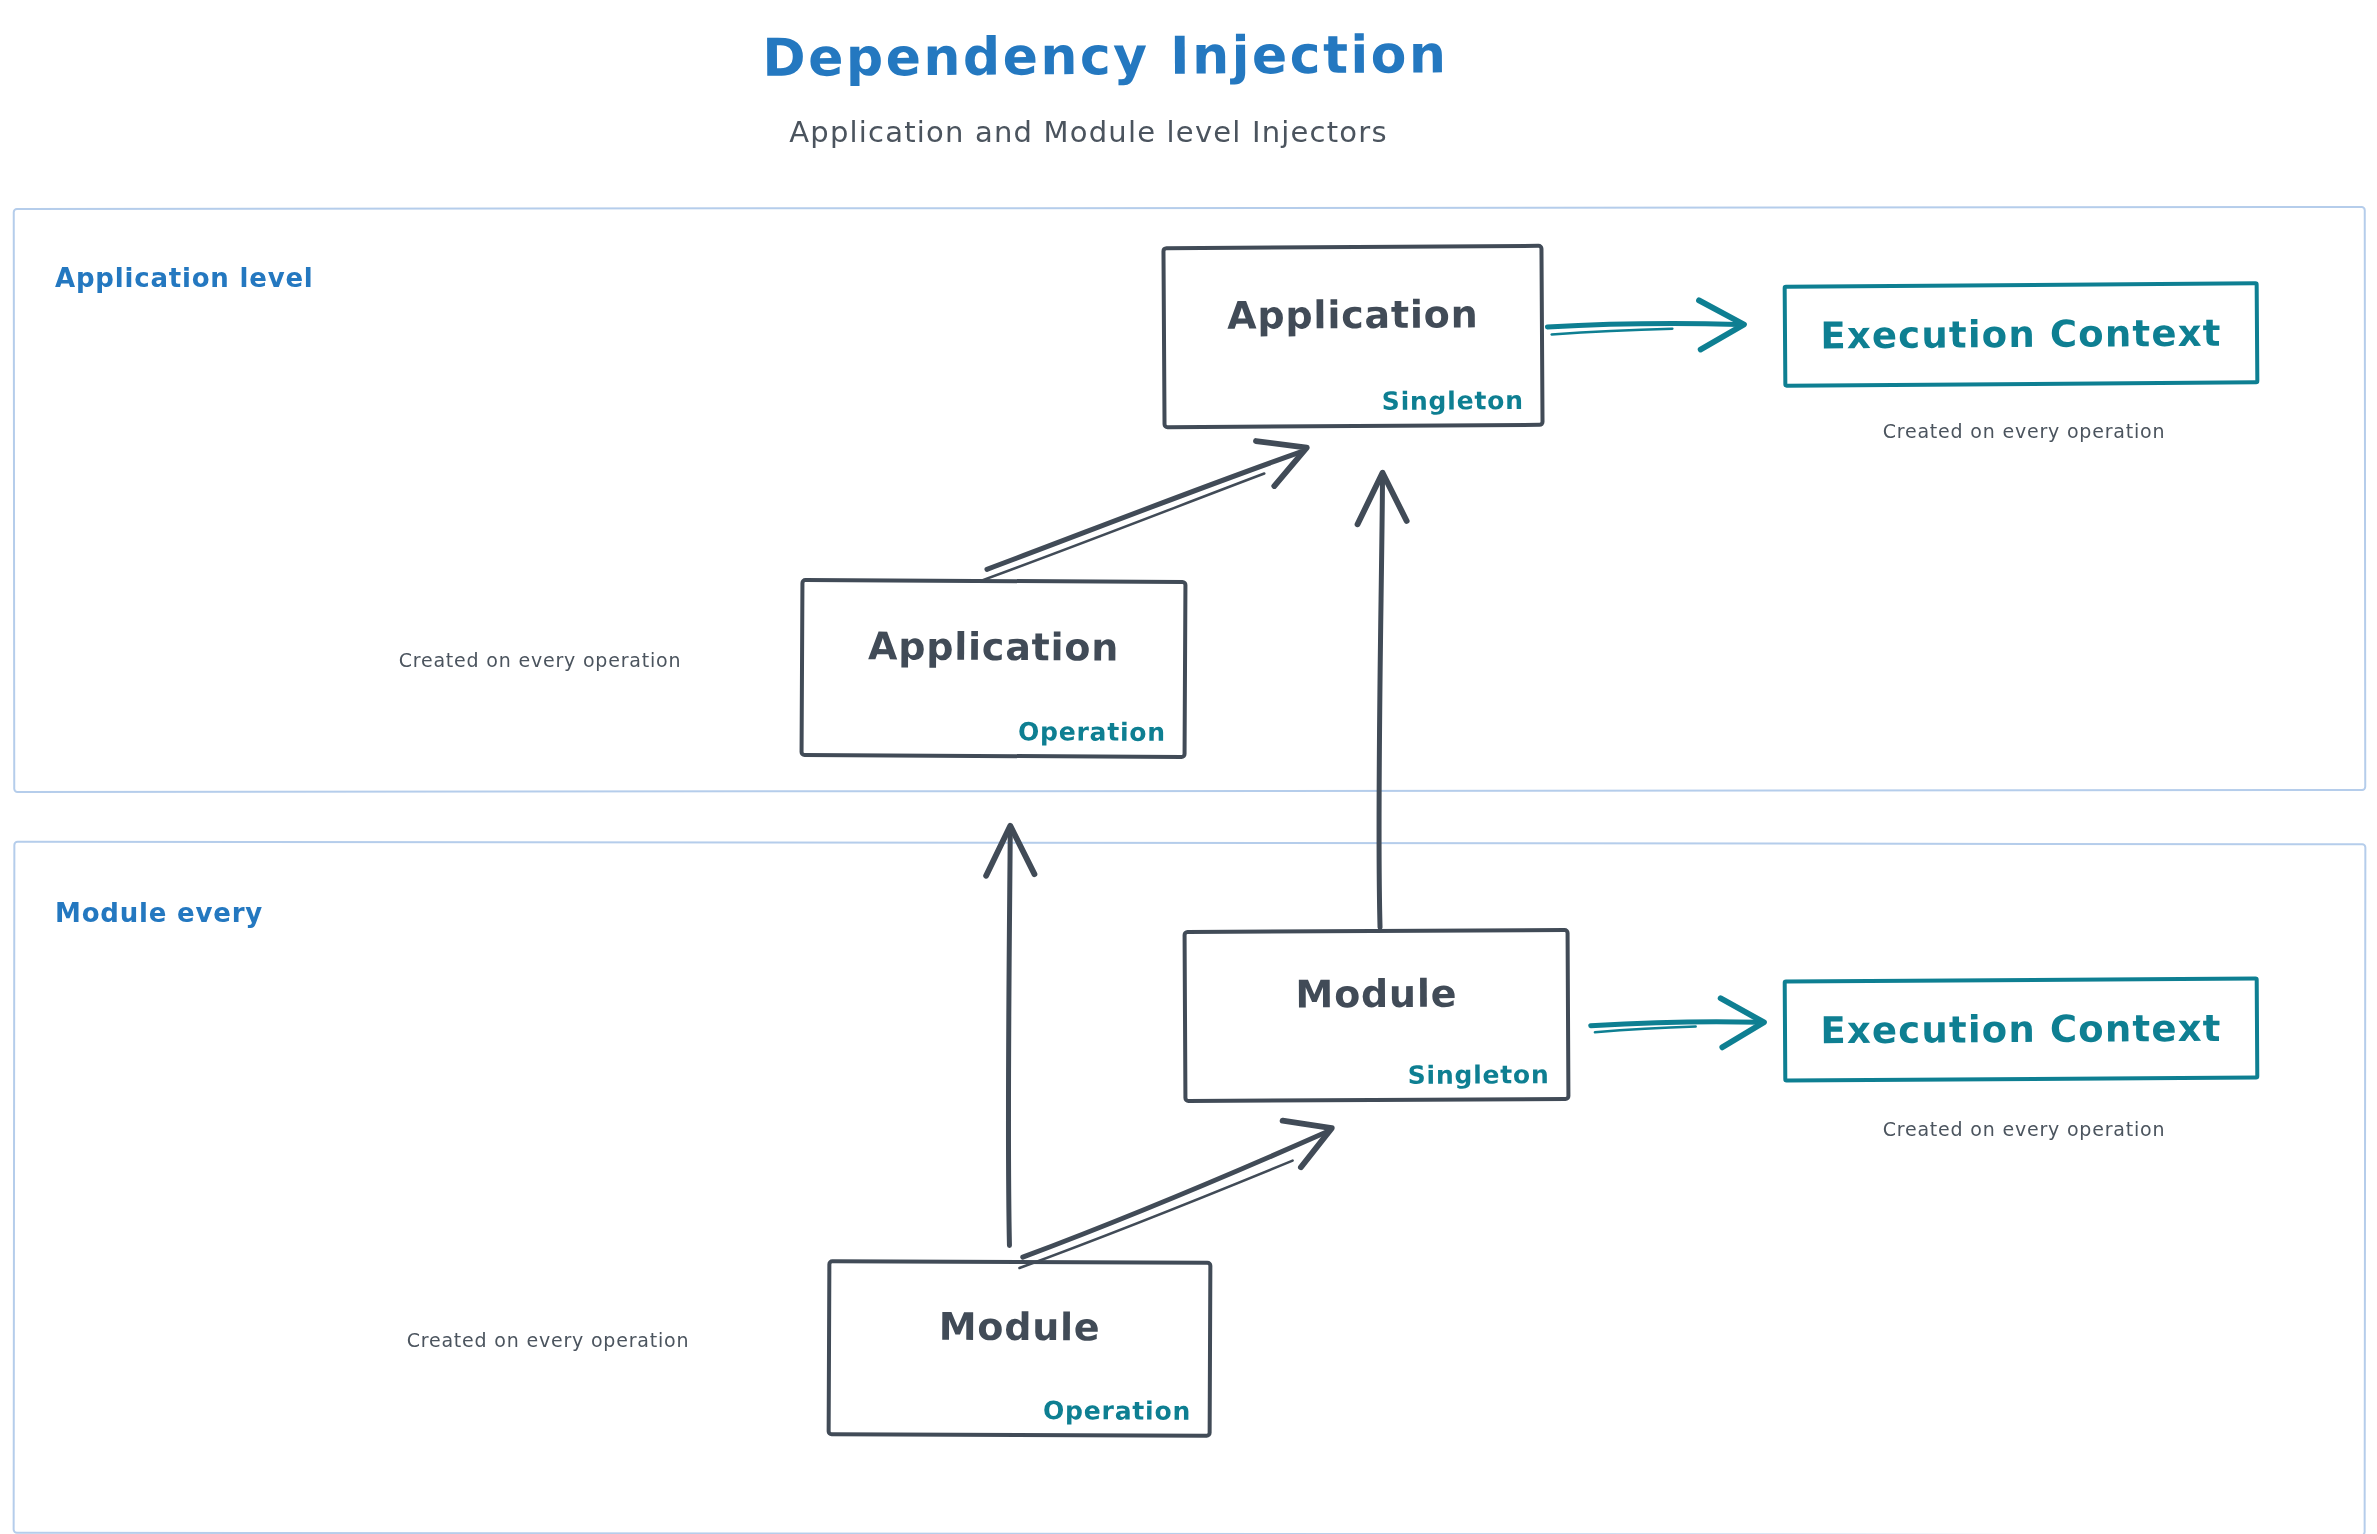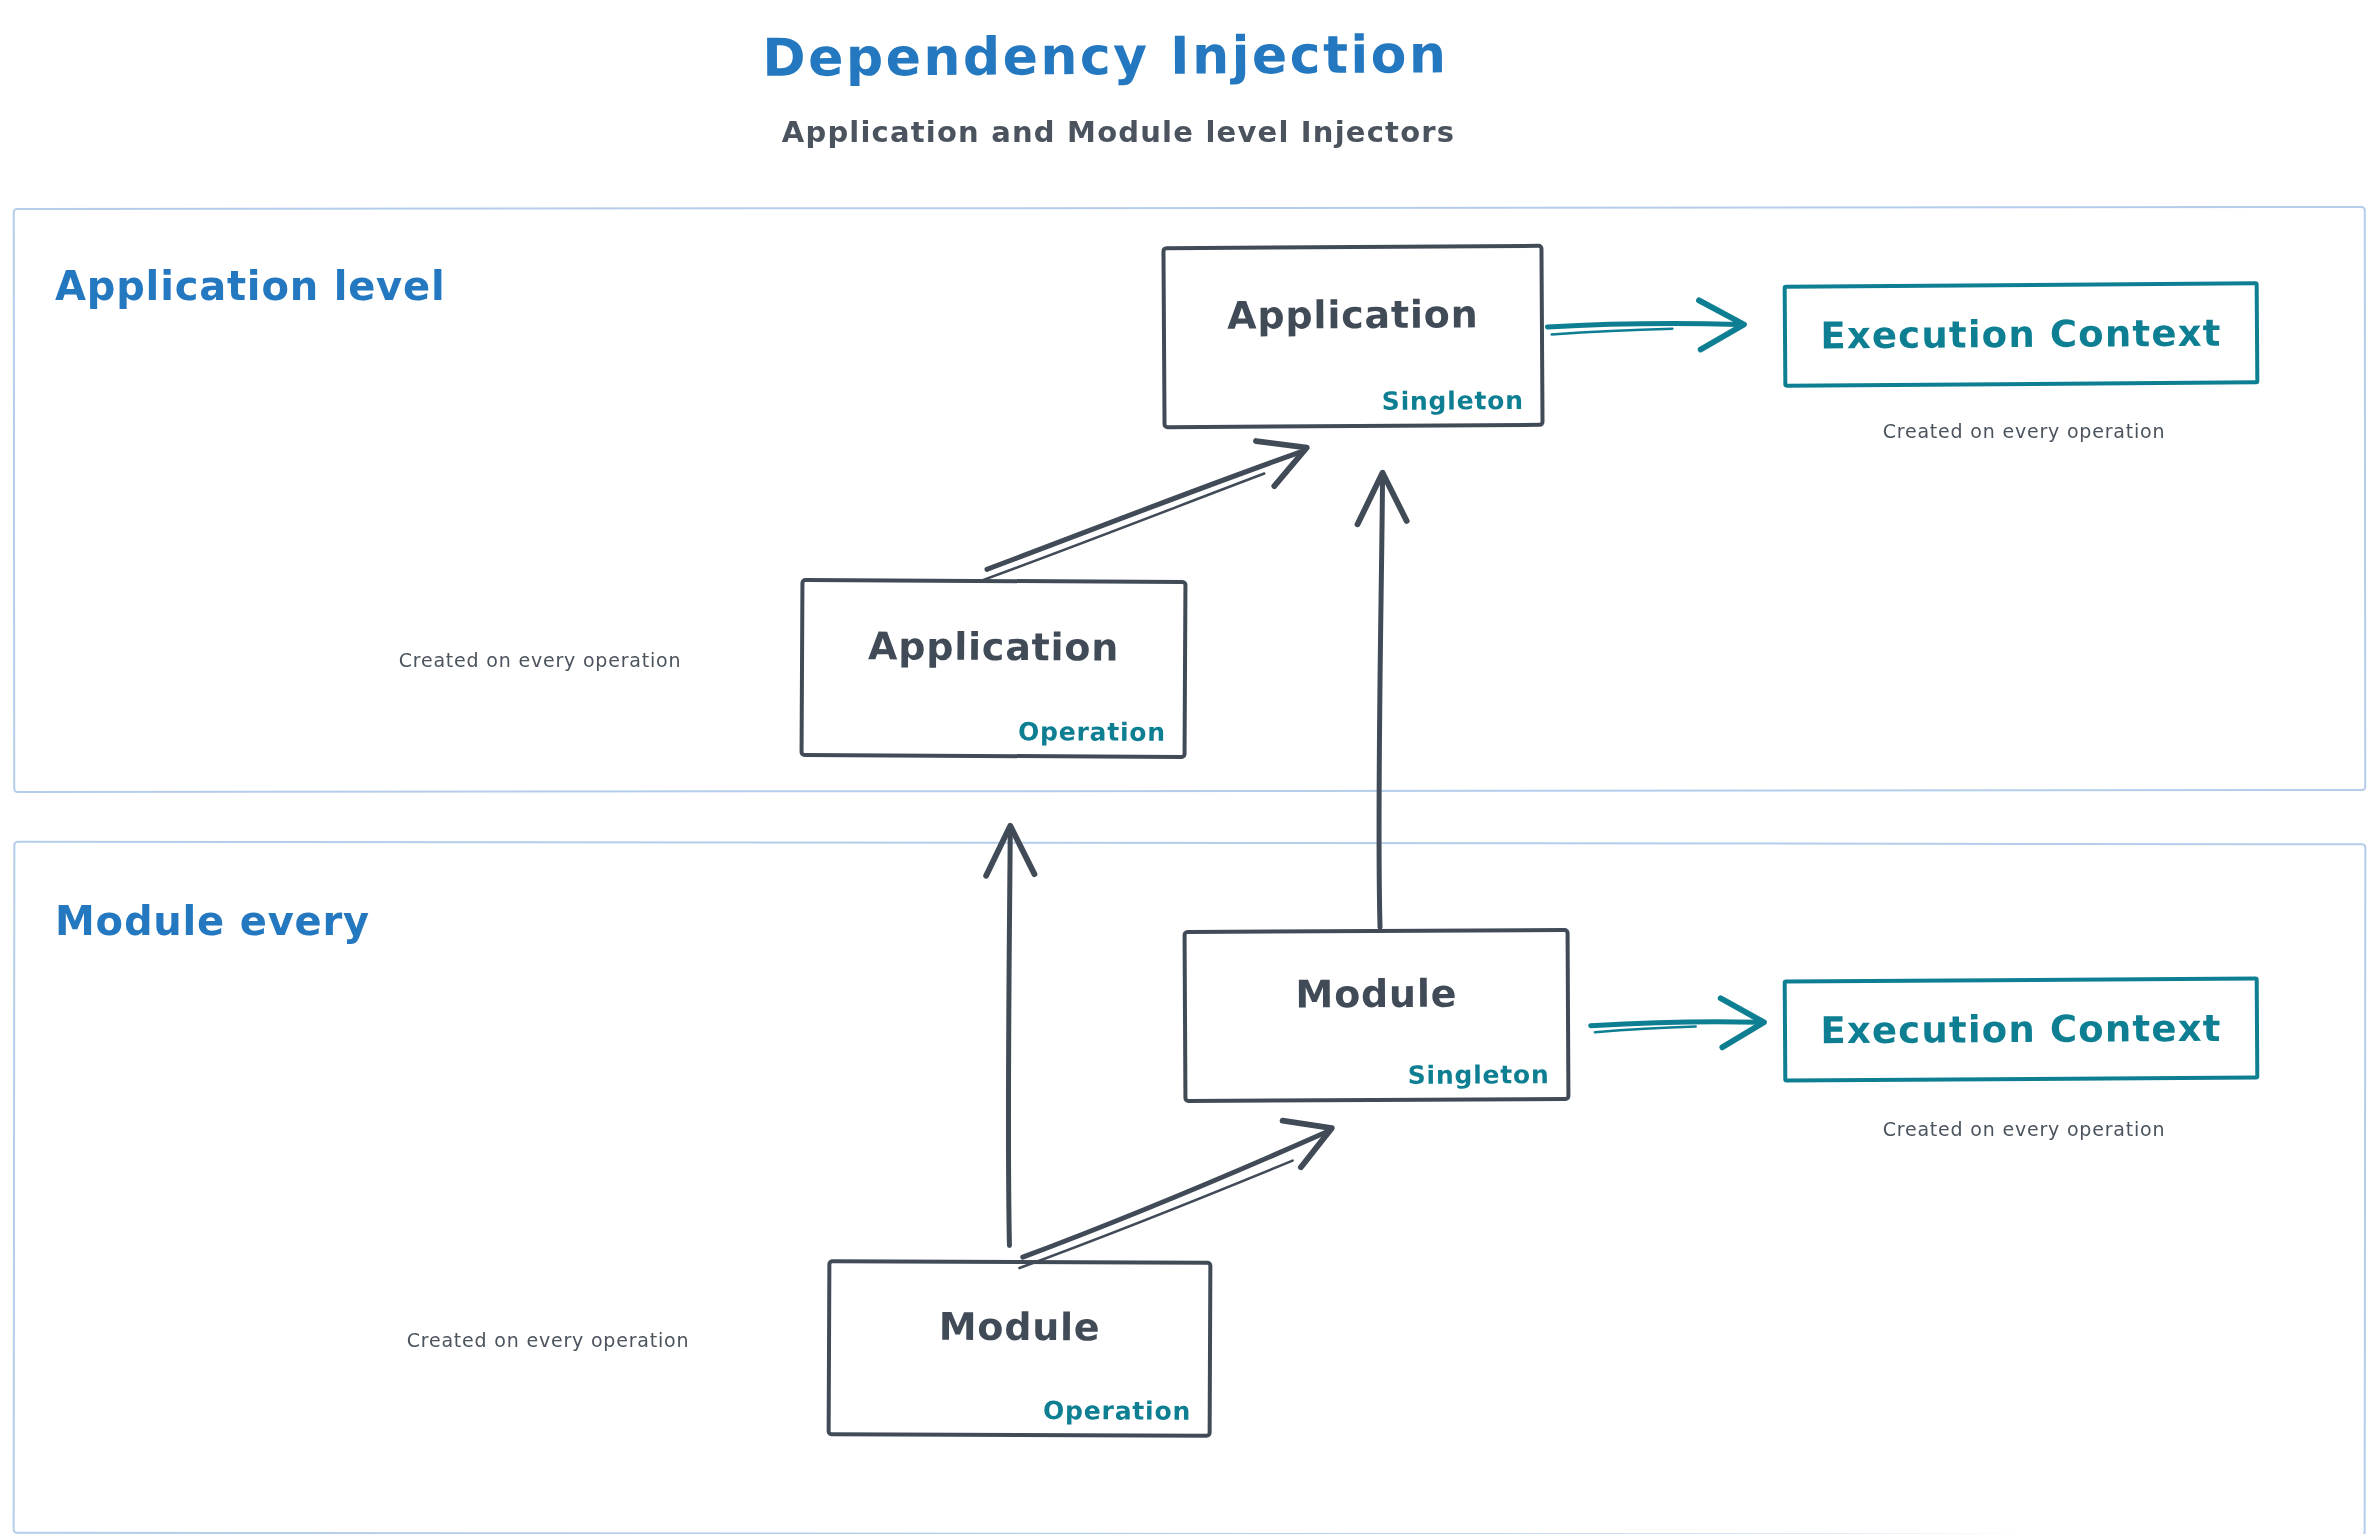--- a/index.html
+++ b/index.html
@@ -21,37 +21,37 @@
 
   
   .page-title {
     left: 439px; top: 13.3px; width: 1333px;
     text-align: center;
     font-size: 52px; font-weight: bold; letter-spacing: 2.5px;
     color: #2478c0;
     transform: rotate(-0.3deg);
   }
   .page-subtitle {
-    left: 452px; top: 102px; width: 1333px;
+    left: 422px; top: 102px; width: 1333px;
     text-align: center;
-    font-size: 29px; font-weight: bold; letter-spacing: 1.2px;
+    font-size: 29px; font-weight: normal; letter-spacing: 1.2px;
     color: #4b545e;
   }
 
   
   .section {
     border: 2.5px solid #b5cdeb;
     border-radius: 4.2px;
     background: transparent;
   }
   .section-application { left: 13.3px; top: 194px; width: 2349px; height: 581px; transform: rotate(-0.05deg); }
   .section-module      { left: 13.3px; top: 829px; width: 2349px; height: 689px; transform: rotate(0.06deg); }
 
   .section-label {
-    font-size: 40px; font-weight: bold; letter-spacing: 0.8px;
+    font-size: 26px; font-weight: bold; letter-spacing: 0.8px;
     color: #2478c0;
   }
   .label-application { left: 55px; top: 250px; }
   .label-module      { left: 55px; top: 885px; }
 
   
   .node-box {
     border: 4.2px solid #414b57;
     border-radius: 5px;
     background: #ffffff;

